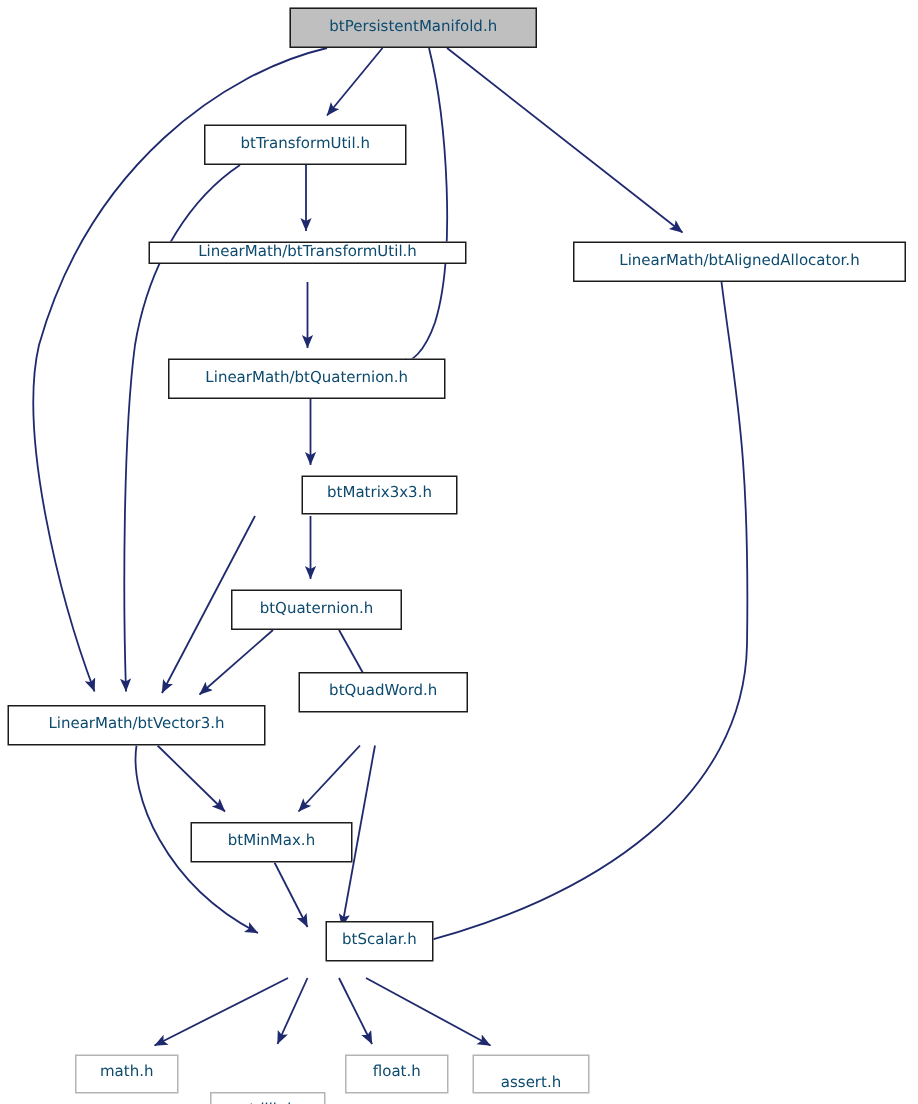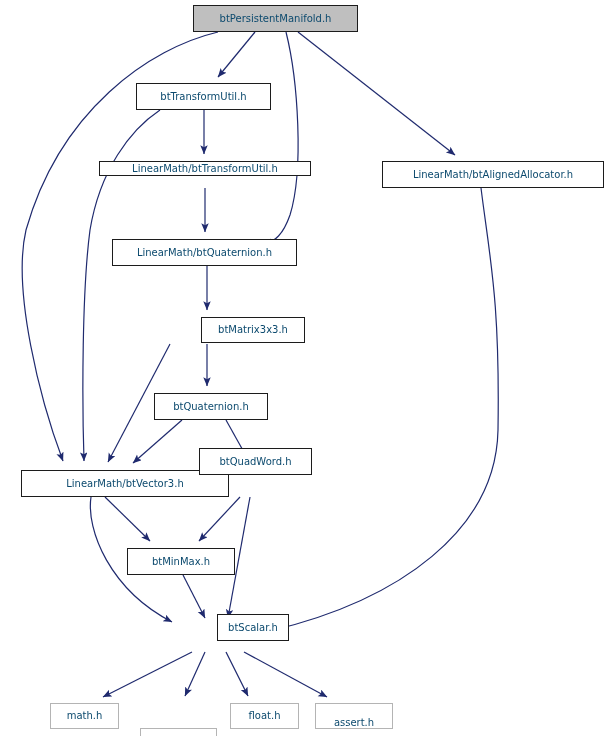--- a/index.html
+++ b/index.html
@@ -102,21 +102,21 @@
       </div>
       <div class="node" style="left: 112px; top: 239px; width: 185px; height: 27px;">
         <span class="node-label">LinearMath/btQuaternion.h</span>
       </div>
       <div class="node" style="left: 155px; top: 317px; width: 104px; height: 26px; margin-left: 46px;">
         <span class="node-label">btMatrix3x3.h</span>
       </div>
       <div class="node" style="left: 154px; top: 393px; width: 114px; height: 27px;">
         <span class="node-label">btQuaternion.h</span>
       </div>
-      <div class="node" style="left: 5px; top: 470px; width: 208px; height: 27px; margin-left: 16px;">
+      <div class="node" style="left: 5px; top: 470px; width: 172px; height: 27px;">
         <span class="node-label">LinearMath/btVector3.h</span>
       </div>
       <div class="node" style="left: 199px; top: 448px; width: 113px; height: 27px;">
         <span class="node-label">btQuadWord.h</span>
       </div>
       <div class="node" style="left: 127px; top: 548px; width: 108px; height: 27px;">
         <span class="node-label">btMinMax.h</span>
       </div>
       <div class="node" style="left: 172px; top: 614px; width: 72px; height: 27px; margin-left: 45px;">
         <span class="node-label">btScalar.h</span>

